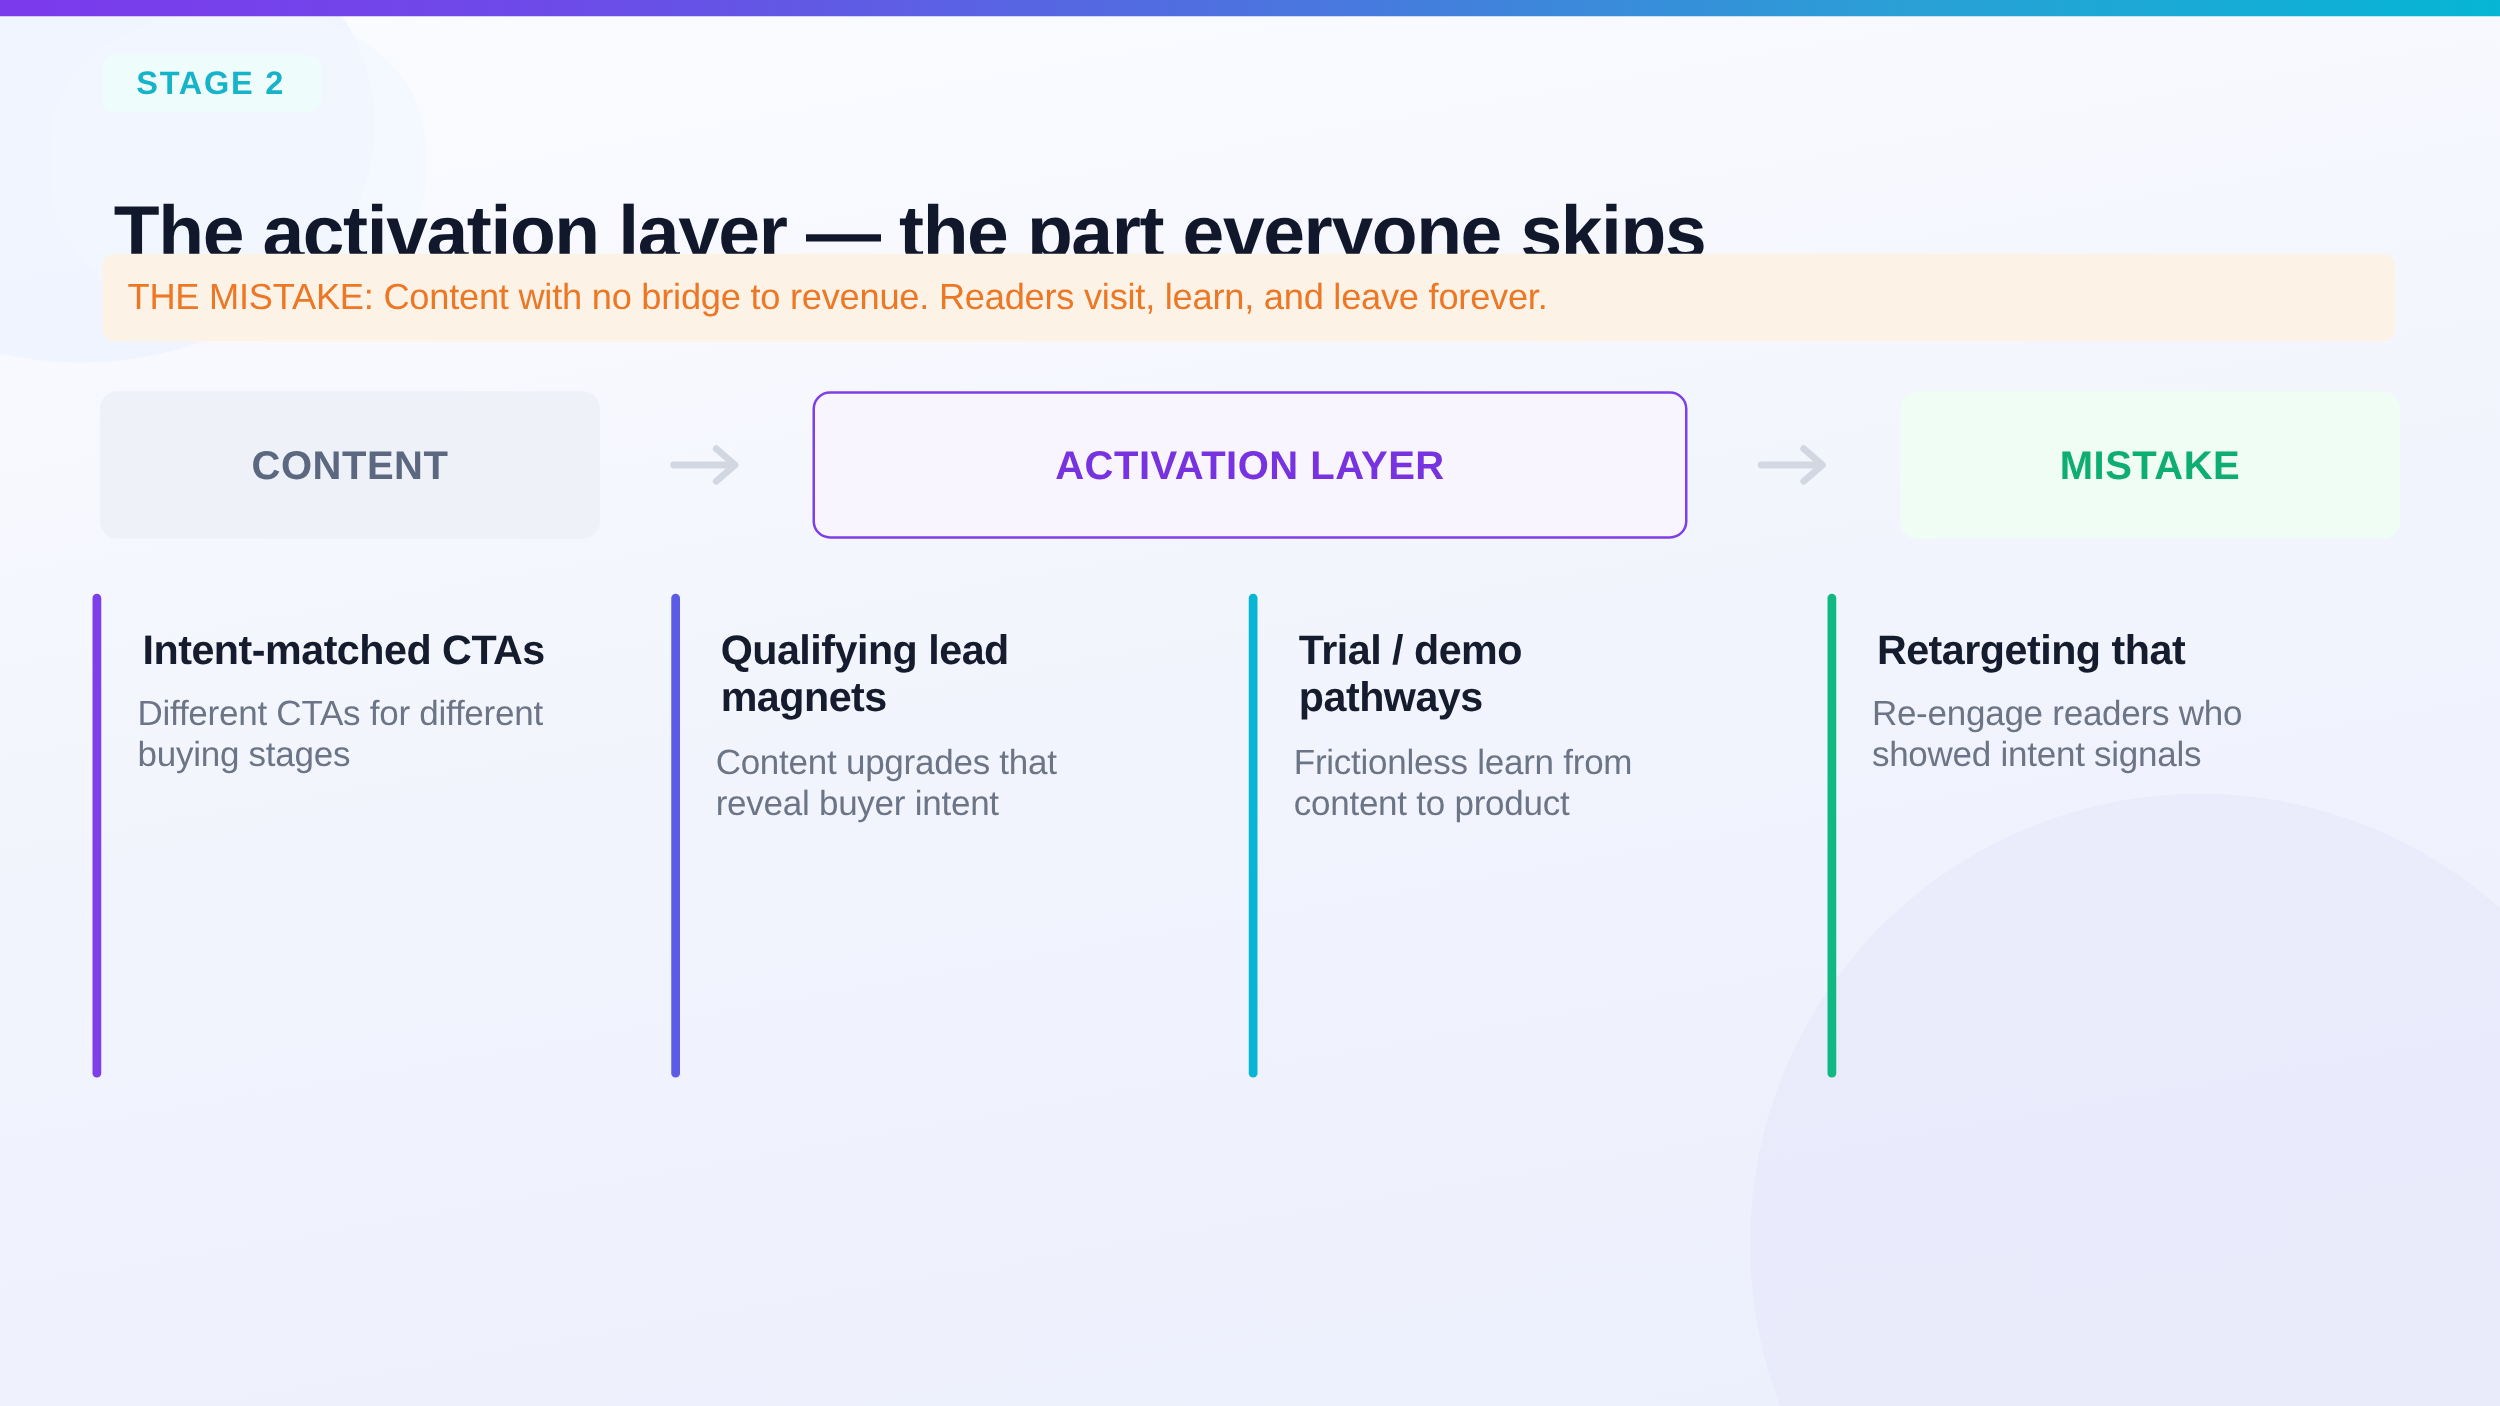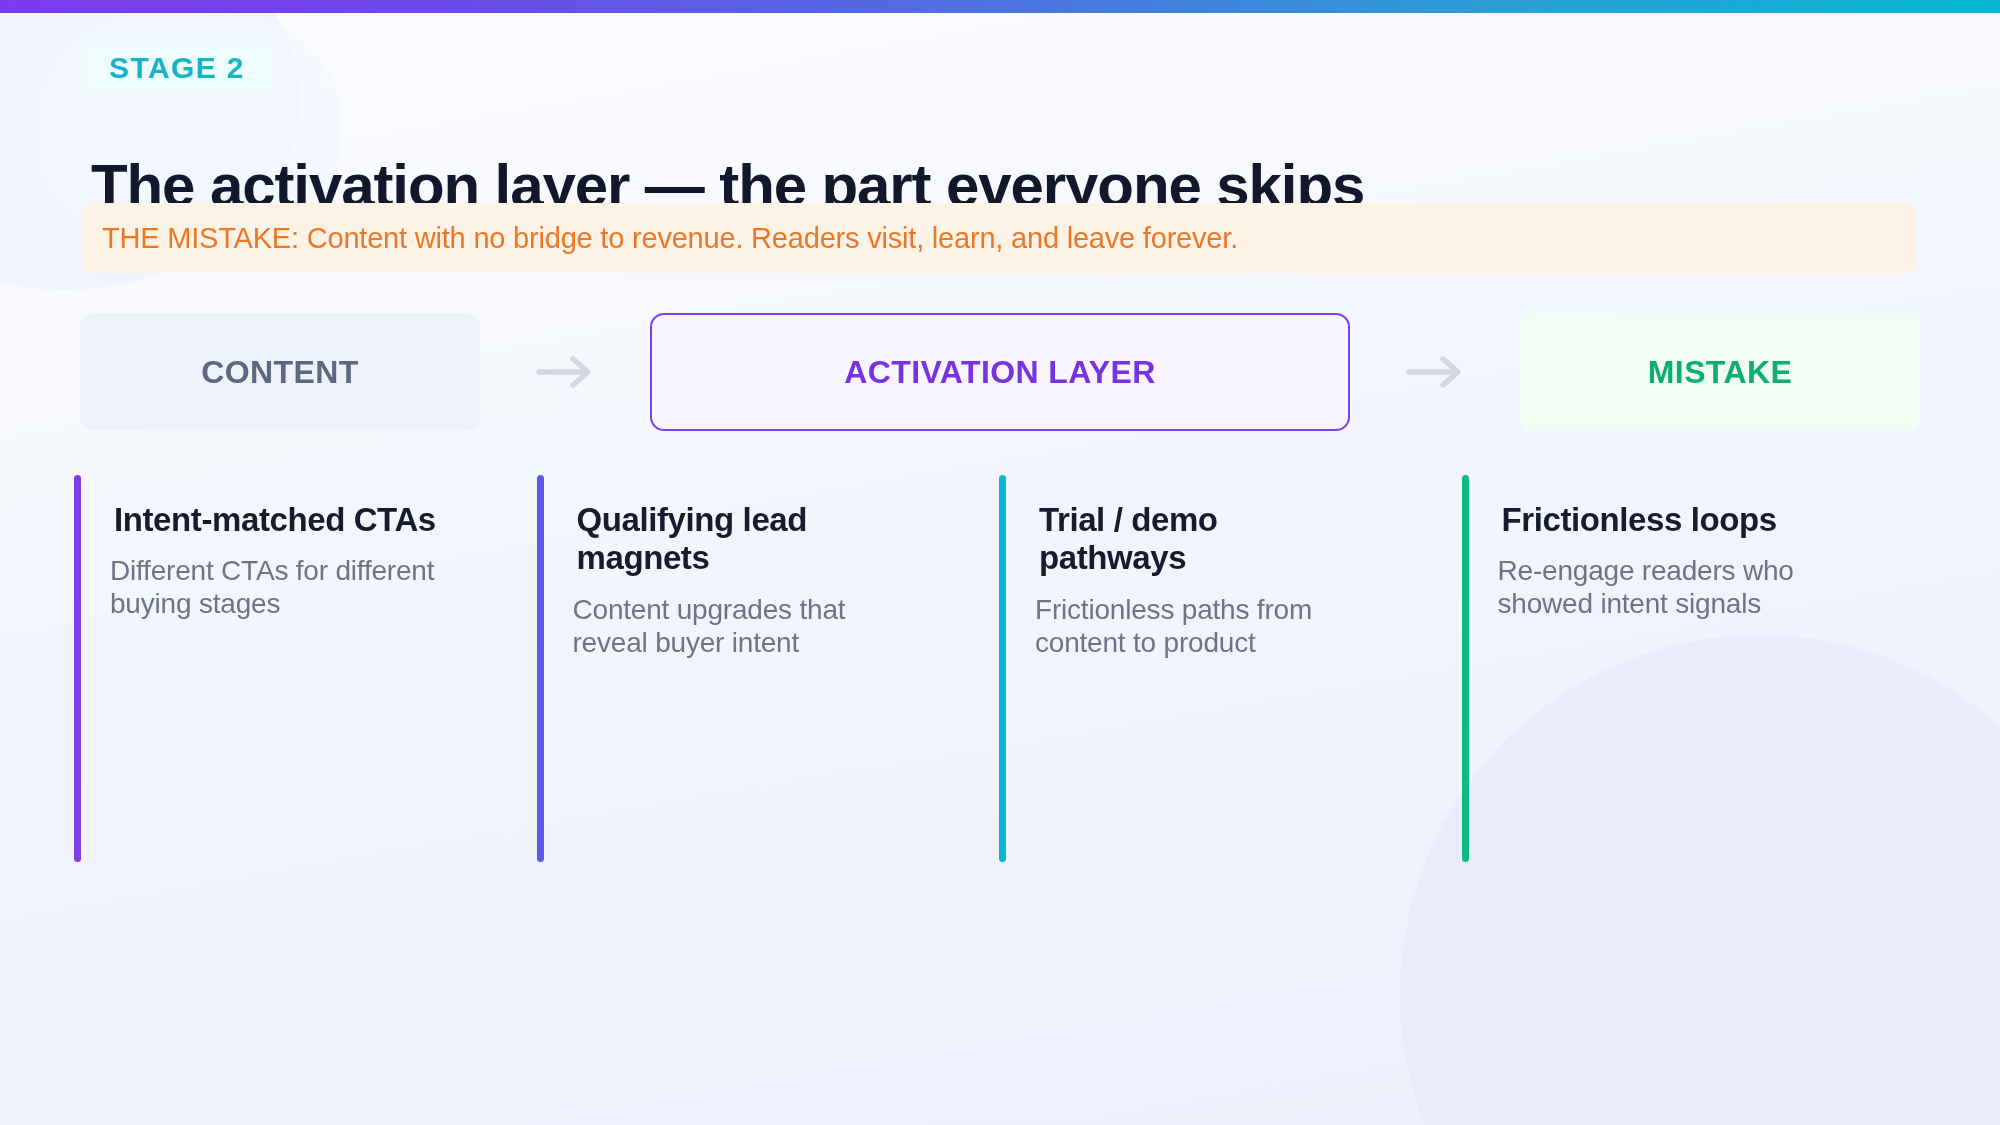--- a/index.html
+++ b/index.html
@@ -79,21 +79,21 @@
 
   
   .stage-badge {
     position: absolute;
     left: 82px;
     top: 44px;
     padding: 9px 29px 11px 27px;
     background: #eefcfb;
     border-radius: 10px;
     color: #17b3c8;
-    font-size: 30px;
+    font-size: 26px;
     font-weight: bold;
     letter-spacing: 1.4px;
     line-height: 1;
   }
 
   
   .title {
     position: absolute;
     left: 91px;
     top: 112px;
@@ -281,25 +281,25 @@
 
       <div class="card">
         <div class="card-bar" style="background:#5b5be6"></div>
         <h2 class="card-title">Qualifying lead magnets</h2>
         <p class="card-desc">Content upgrades that reveal buyer intent</p>
       </div>
 
       <div class="card">
         <div class="card-bar" style="background:#07b6d4"></div>
         <h2 class="card-title">Trial / demo pathways</h2>
-        <p class="card-desc">Frictionless paths from content to product</p>
+        <p class="card-desc">Frictionless learn from content to product</p>
       </div>
 
       <div class="card">
         <div class="card-bar" style="background:#10b981"></div>
-        <h2 class="card-title">Frictionless loops</h2>
+        <h2 class="card-title">Retargeting that</h2>
         <p class="card-desc">Re-engage readers who showed intent signals</p>
       </div>
 
     </div>
 
   </div>
 </div>
 
 </body></html>

